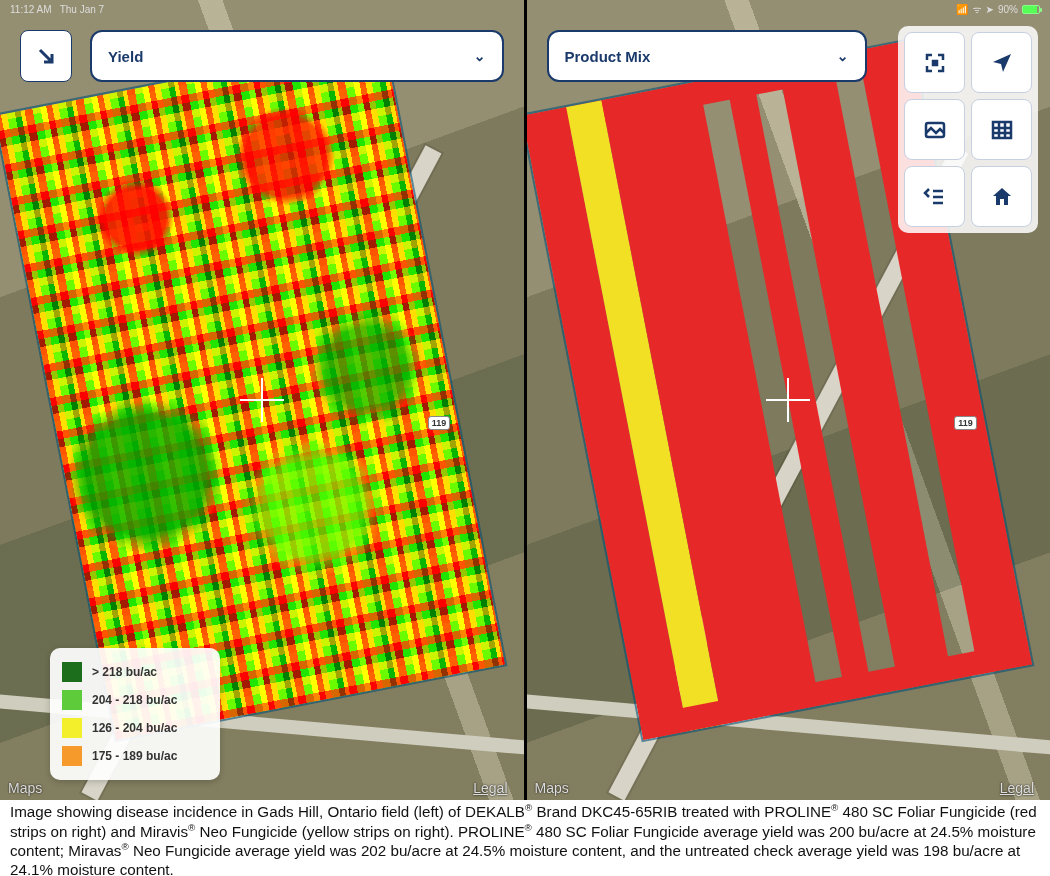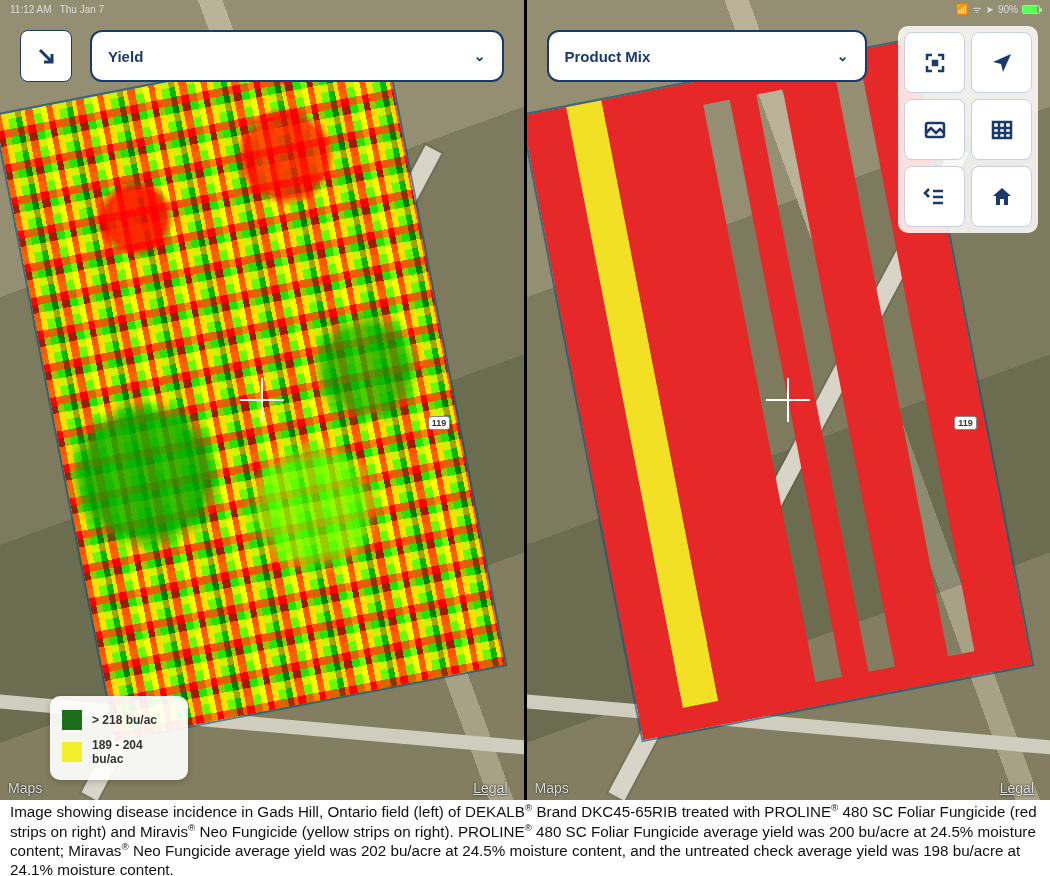--- a/index.html
+++ b/index.html
@@ -193,21 +193,21 @@
     border-radius:8px;
     display:flex;
     align-items:center; justify-content:center;
     color:#1a3a6b;
     font-size:22px;
     cursor:pointer;
   }
   .legend {
     position:absolute;
     bottom:20px; left:50px;
-    width:138px;
+    width:170px;
     background:rgba(255,255,255,.92);
     border-radius:10px;
     padding:10px 12px;
     z-index:30;
     box-shadow:0 2px 6px rgba(0,0,0,.2);
   }
   .legend-row {
     display:flex;
     align-items:center;
     gap:10px;
@@ -277,22 +277,30 @@
         <span class="chev">⌄</span>
       </div>
     </div>
 
     <div class="legend">
         <div class="legend-row">
           <div class="swatch" style="background: rgb(28, 110, 28);"></div>
           <span>&gt; 218 bu/ac</span>
         </div>
         <div class="legend-row">
+          <div class="swatch" style="background: rgb(94, 203, 58);"></div>
+          <span>204 - 218 bu/ac</span>
+        </div>
+        <div class="legend-row">
           <div class="swatch" style="background: rgb(244, 239, 43);"></div>
-          <span>189 - 204 bu/ac</span>
+          <span>126 - 204 bu/ac</span>
+        </div>
+        <div class="legend-row">
+          <div class="swatch" style="background: rgb(245, 154, 43);"></div>
+          <span>175 - 189 bu/ac</span>
         </div>
       </div>
 
     <div class="attrib left">Maps</div>
     <div class="attrib right">Legal</div>
   </div>
 
   <div class="map-panel">
     <div class="aerial-bg"></div>
     <div class="road"></div>

